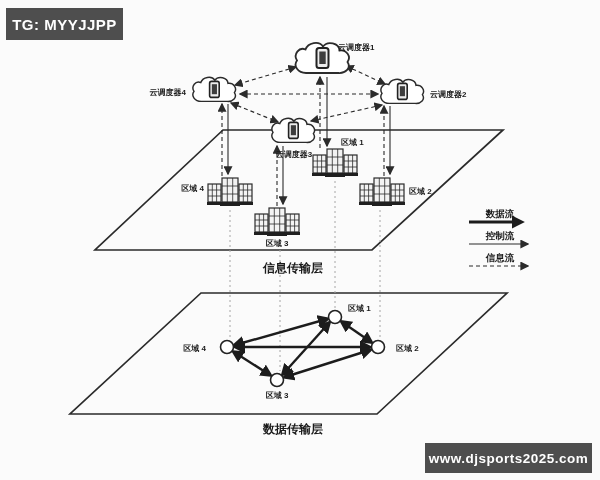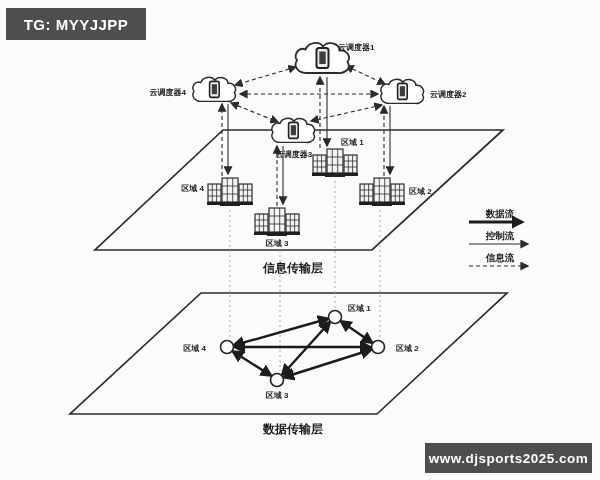--- a/index.html
+++ b/index.html
@@ -6,21 +6,21 @@
   body{
     width:600px;height:480px;position:relative;overflow:hidden;
     background:#fbfbfb;
     font-family:"Liberation Sans",sans-serif;
   }
   .banner{
     position:absolute;background:#4e4e4e;color:#fff;
     display:flex;align-items:center;justify-content:center;
     font-weight:bold;letter-spacing:0.5px;
   }
-  .banner.tl{left:6px;top:8px;width:140px;height:32px;font-size:15px;}
+  .banner.tl{left:6px;top:8px;width:117px;height:32px;font-size:15px;}
   .banner.br{left:425px;top:443px;width:167px;height:30px;font-size:13.5px;}
   svg{position:absolute;left:0;top:0;}
   .plane{fill:none;stroke:#2b2b2b;stroke-width:1.7;}
   .cloudBody{fill:#ffffff;stroke:#2b2b2b;stroke-width:1.8;}
   .phoneOuter{fill:#ededed;stroke:#222;stroke-width:2;}
   .phoneInner{fill:#3d3d3d;}
   .rackBox{fill:#f3f3f3;stroke:#2b2b2b;stroke-width:1.2;}
   .rackLines{stroke:#2b2b2b;stroke-width:0.8;fill:none;}
   .rackBase{fill:#1f1f1f;}
   .dashedFlow{stroke:#2b2b2b;stroke-width:1.1;stroke-dasharray:4 3;fill:none;}

